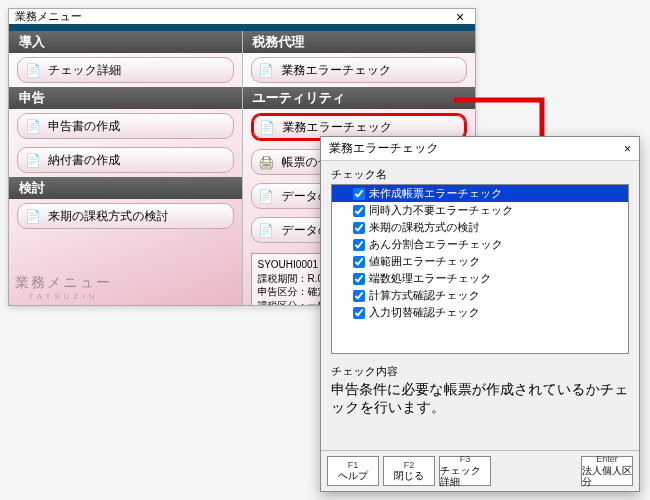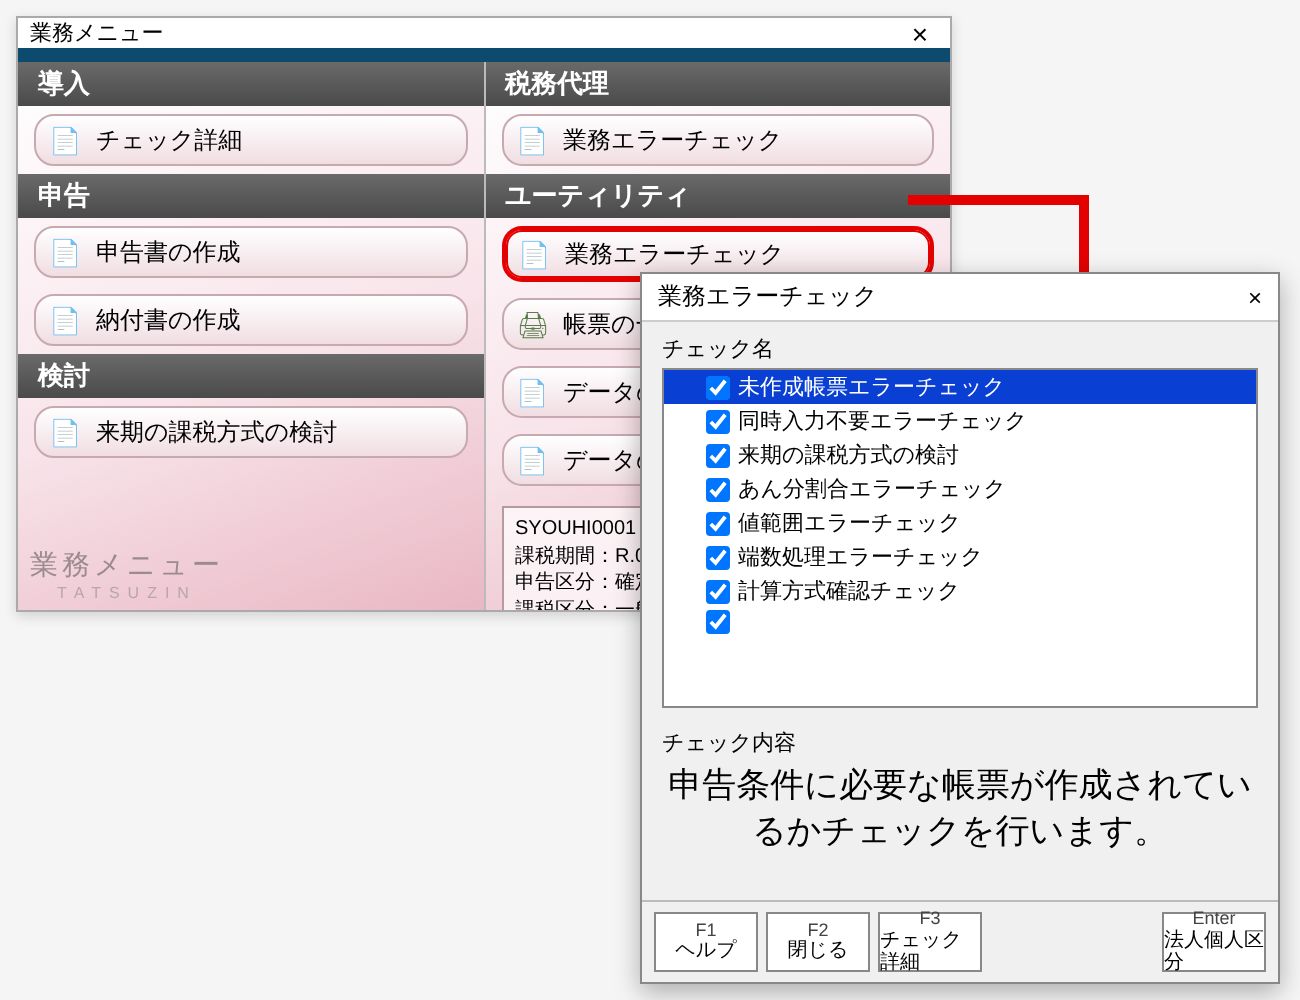--- a/index.html
+++ b/index.html
@@ -38,21 +38,21 @@
     display:flex; flex-direction:column;
   }
   .dlg-title { height:24px; background:#fff; border-bottom:1px solid #ccc; display:flex; align-items:center; justify-content:space-between; padding:0 8px; font-size:12px; }
   .dlg-body { flex:1; padding:6px 10px 4px; display:flex; flex-direction:column; overflow:hidden; }
   .grp-label { font-size:11px; margin-bottom:2px; }
   .check-list { border:1px solid #888; background:#fff; height:170px; overflow:auto; font-size:11px; }
   .check-row { display:flex; align-items:center; gap:4px; padding:1px 21px; }
   .check-row.selected { background:#0a3fd4; color:#fff; }
   .check-row input { margin:0; width:12px; height:12px; }
   .desc-label { font-size:11px; margin-top:10px; }
-  .desc-box { font-size:17px; padding:2px 0 0; min-height:40px;text-align:center; }
+  .desc-box { font-size:14px; padding:2px 0 0; min-height:40px; }
   .dlg-buttons { border-top:1px solid #bbb; padding:5px 6px; display:flex; gap:4px; background:#f0f0f0; }
   .dlg-buttons .spacer { flex:1; }
   .fnbtn { border:1px solid #888; background:#fff; font-size:10px; width:52px; height:30px;
     display:flex; flex-direction:column; align-items:center; justify-content:center; line-height:1.15; }
   .fnbtn .fk { font-size:9px; color:#444; }
 </style>
 </head>
 <body>
 
 <div class="win-main">
@@ -162,20 +162,21 @@
         <div class="check-row">
           <input type="checkbox" checked="" style="">
           <span>端数処理エラーチェック</span>
         </div>
         <div class="check-row">
           <input type="checkbox" checked="" style="">
           <span>計算方式確認チェック</span>
         </div>
         <div class="check-row">
           <input type="checkbox" checked="" style="">
+          <span>入力切替確認チェック</span>
         </div>
       </div>
 
     <div class="desc-label">チェック内容</div>
     <div class="desc-box">申告条件に必要な帳票が作成されているかチェックを行います。</div>
   </div>
   <div class="dlg-buttons">
     <div class="fnbtn">
       <span class="fk">F1</span>
       <span>ヘルプ</span>

